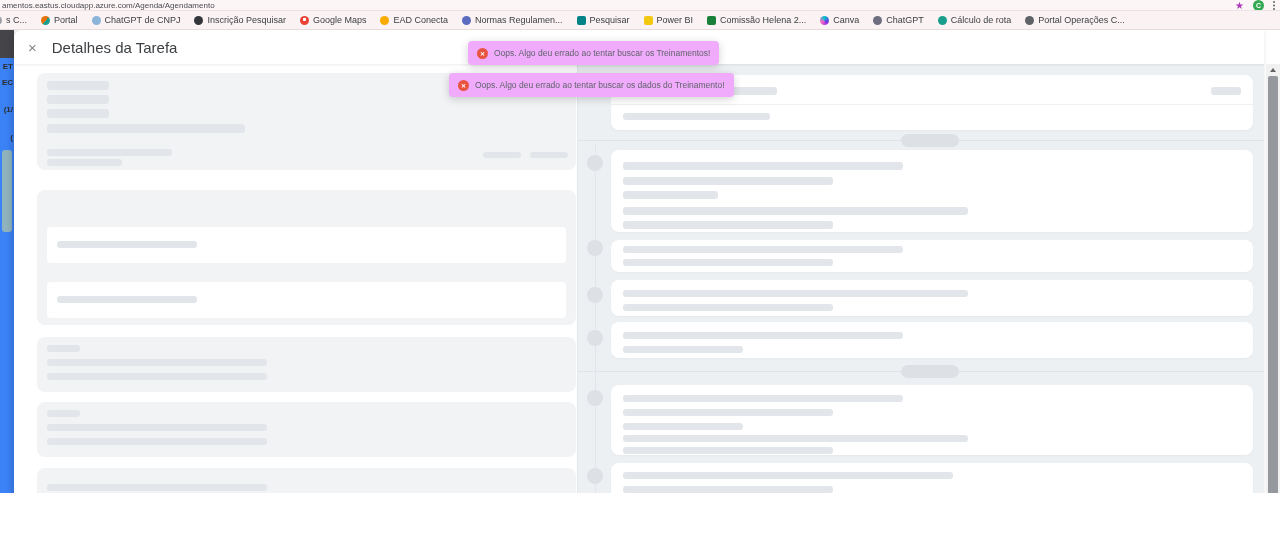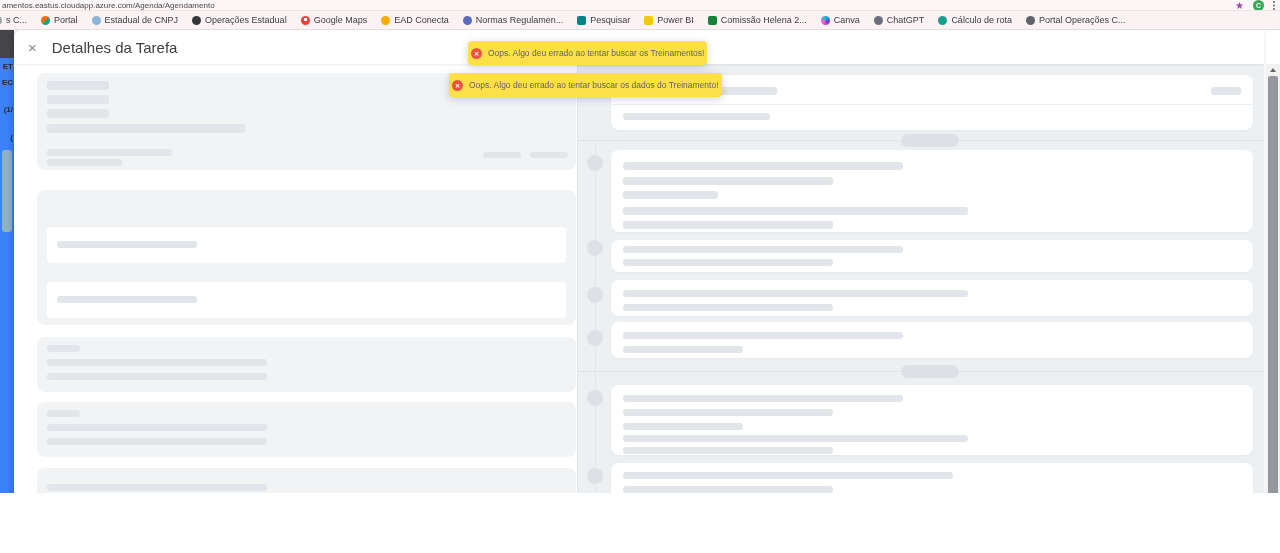--- a/index.html
+++ b/index.html
@@ -59,22 +59,22 @@
   
   .right-panel { position:absolute; left:563px; top:34px; width:687px; height:473px;
     background:#edf0f3; border-left:1px solid #e4e7ea; overflow:hidden; }
   .tl-line { position:absolute; left:17px; top:80px; width:1px; height:393px; background:#e2e5e9; }
   .tl-circle { position:absolute; left:9px; width:16px; height:16px; border-radius:50%; background:#dde1e5; }
   .divider-line { position:absolute; left:0; width:687px; height:1px; background:#e0e4e8; }
   .pill { position:absolute; left:323px; width:58px; height:13px; border-radius:7px; background:#dde1e5; }
   .hdr-divider { position:absolute; left:0; width:100%; height:1px; background:#eef1f3; }
 
   
-  .toast { position:absolute; display:flex; align-items:center; gap:6px; background:#fde047;
-    border-radius:4px; box-shadow:0 2px 8px rgba(0,0,0,.18); padding:0 3px; height:24px; white-space:nowrap; z-index:50; }
+  .toast { position:absolute; display:flex; align-items:center; gap:6px; background:#f0abfc;
+    border-radius:4px; box-shadow:0 2px 8px rgba(0,0,0,.18); padding:0 9px; height:24px; white-space:nowrap; z-index:50; }
   .toast-msg { font-size:8.5px; color:#5f6368; }
   .err-ic { width:11px; height:11px; border-radius:50%; color:#fff; font-size:6px; font-weight:bold;
     display:flex; align-items:center; justify-content:center; flex:0 0 auto; }
 
   
   .scrollbar { position:absolute; left:1266px; top:34px; width:14px; height:473px; background:#f1f1f1; }
   .sb-btn { position:absolute; left:0; width:14px; height:12px; display:flex; align-items:center; justify-content:center; }
   .sb-up { top:0; } .sb-down { bottom:0; }
   .tri-up { width:0; height:0; border-left:3px solid transparent; border-right:3px solid transparent; border-bottom:4px solid #606468; }
   .tri-down { width:0; height:0; border-left:3px solid transparent; border-right:3px solid transparent; border-top:4px solid #606468; }
@@ -144,25 +144,25 @@
     <div class="bm-item">
         <span class="fav f1"></span>
         <span>s C...</span>
       </div>
     <div class="bm-item">
         <span class="fav f2"></span>
         <span>Portal</span>
       </div>
     <div class="bm-item">
         <span class="fav f3"></span>
-        <span>Estadual de CNPJ</span>
+        <span>ChatGPT de CNPJ</span>
       </div>
     <div class="bm-item">
         <span class="fav f4"></span>
-        <span>Operações Estadual</span>
+        <span>Inscrição Pesquisar</span>
       </div>
     <div class="bm-item">
         <span class="fav f5"></span>
         <span>Google Maps</span>
       </div>
     <div class="bm-item">
         <span class="fav f6"></span>
         <span>EAD Conecta</span>
       </div>
     <div class="bm-item">

